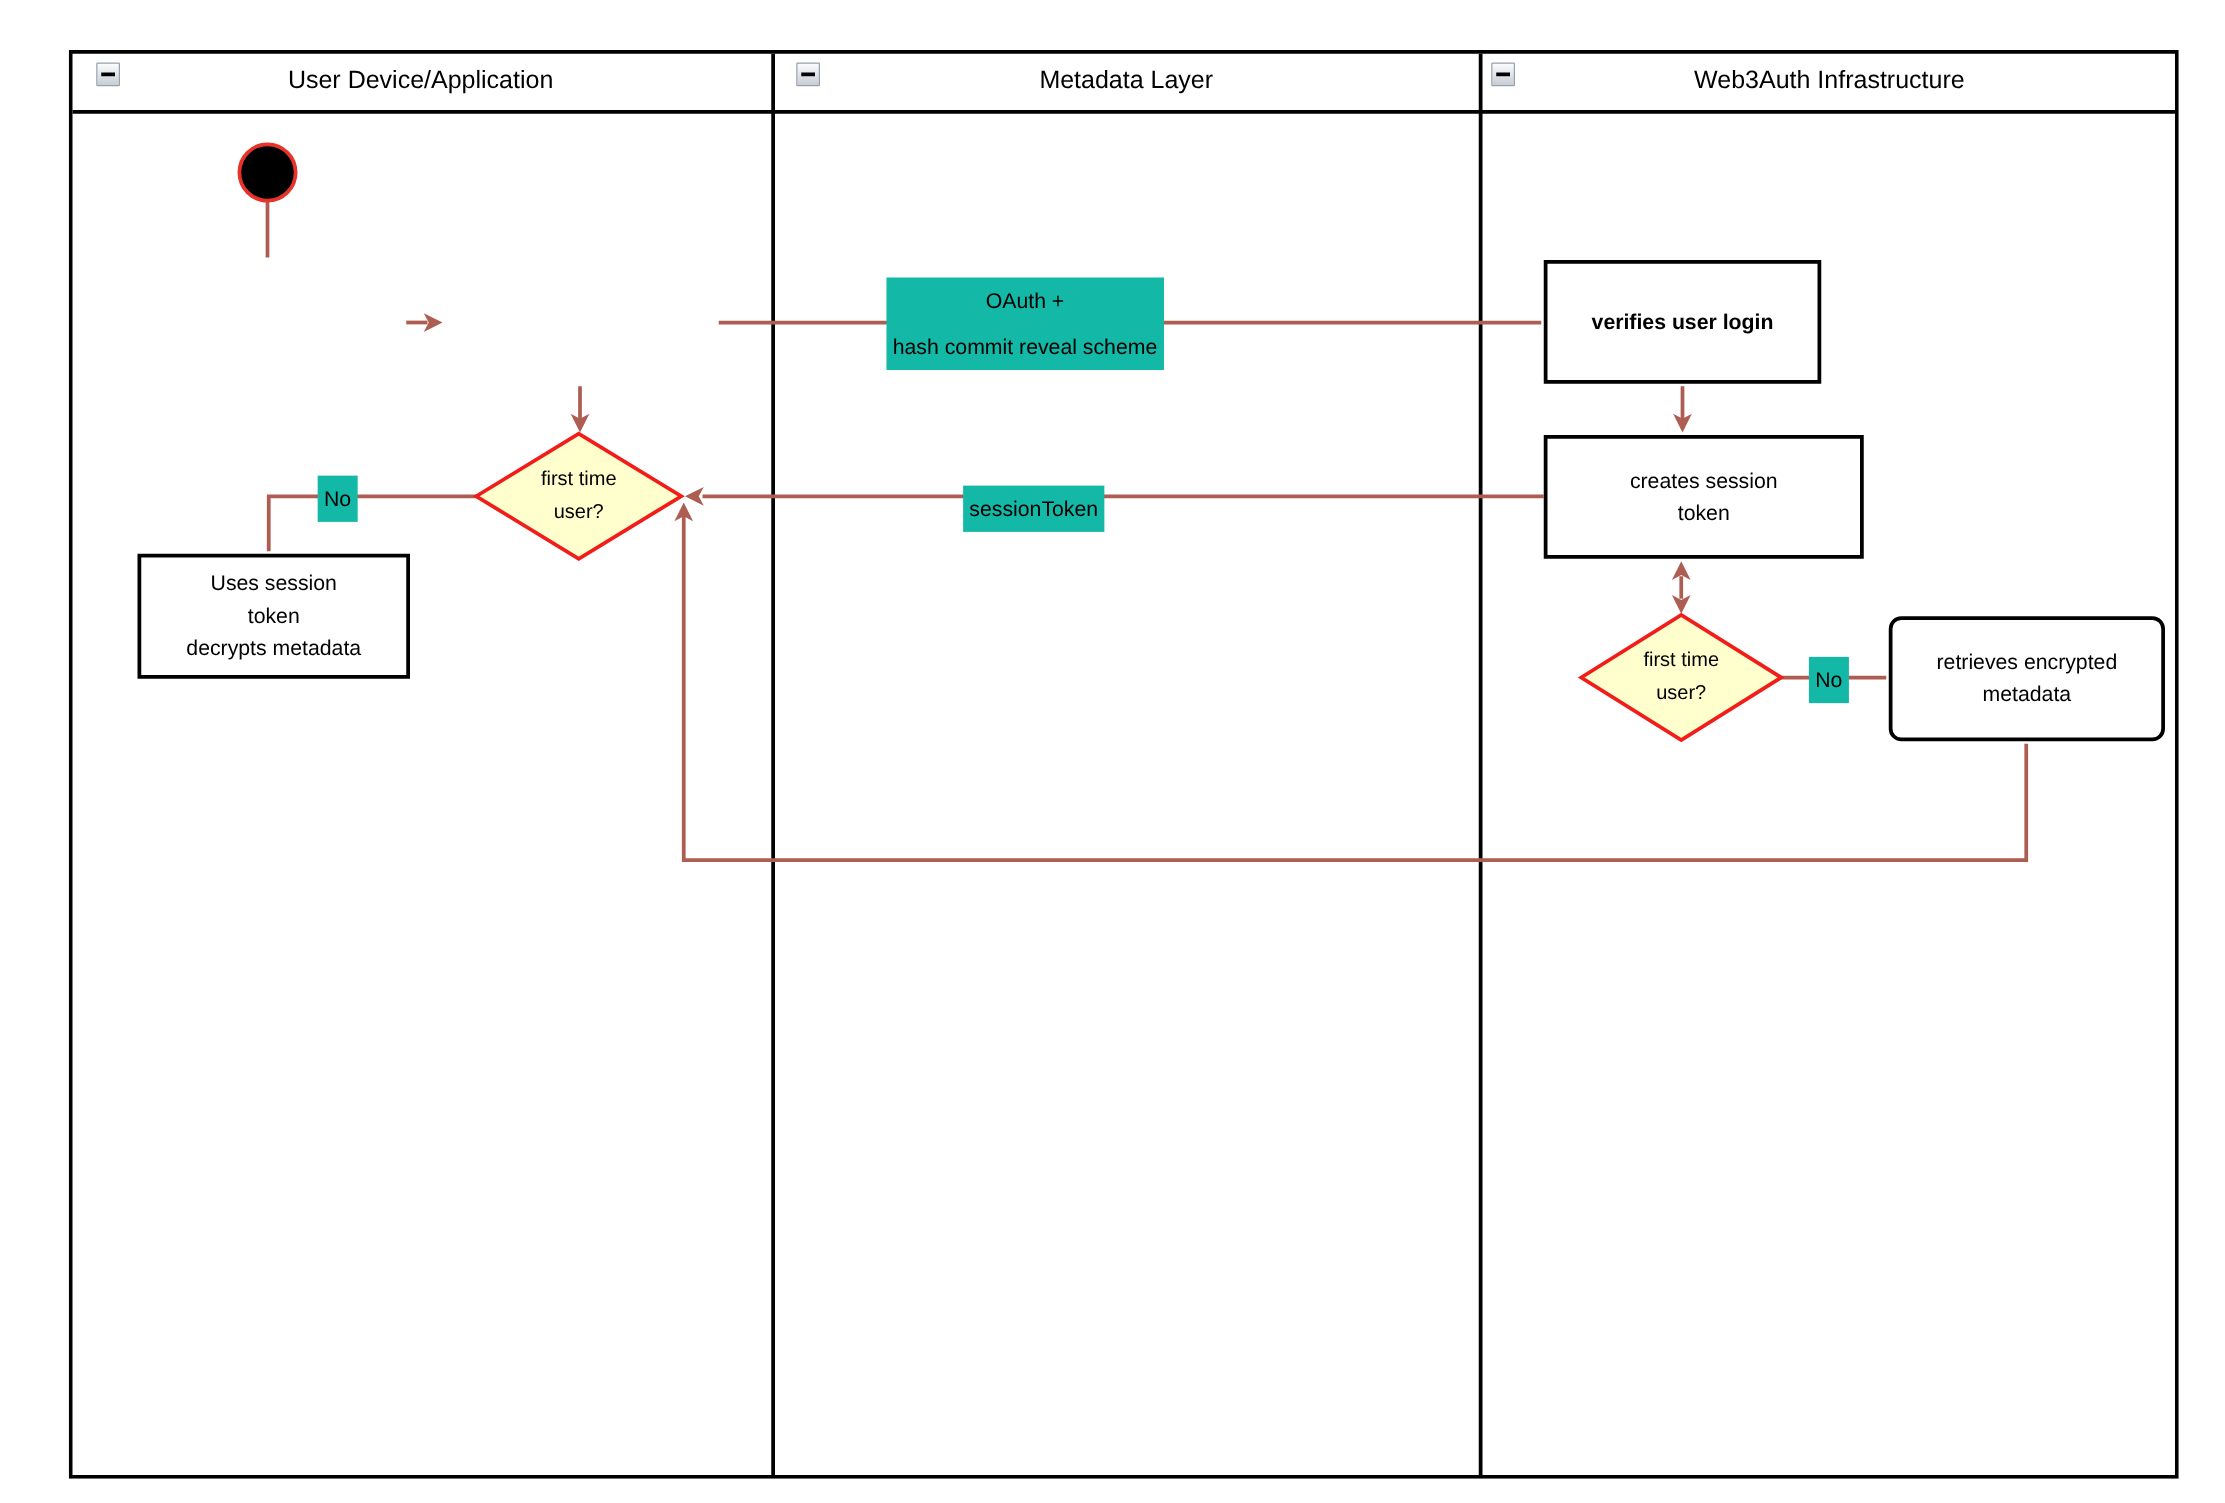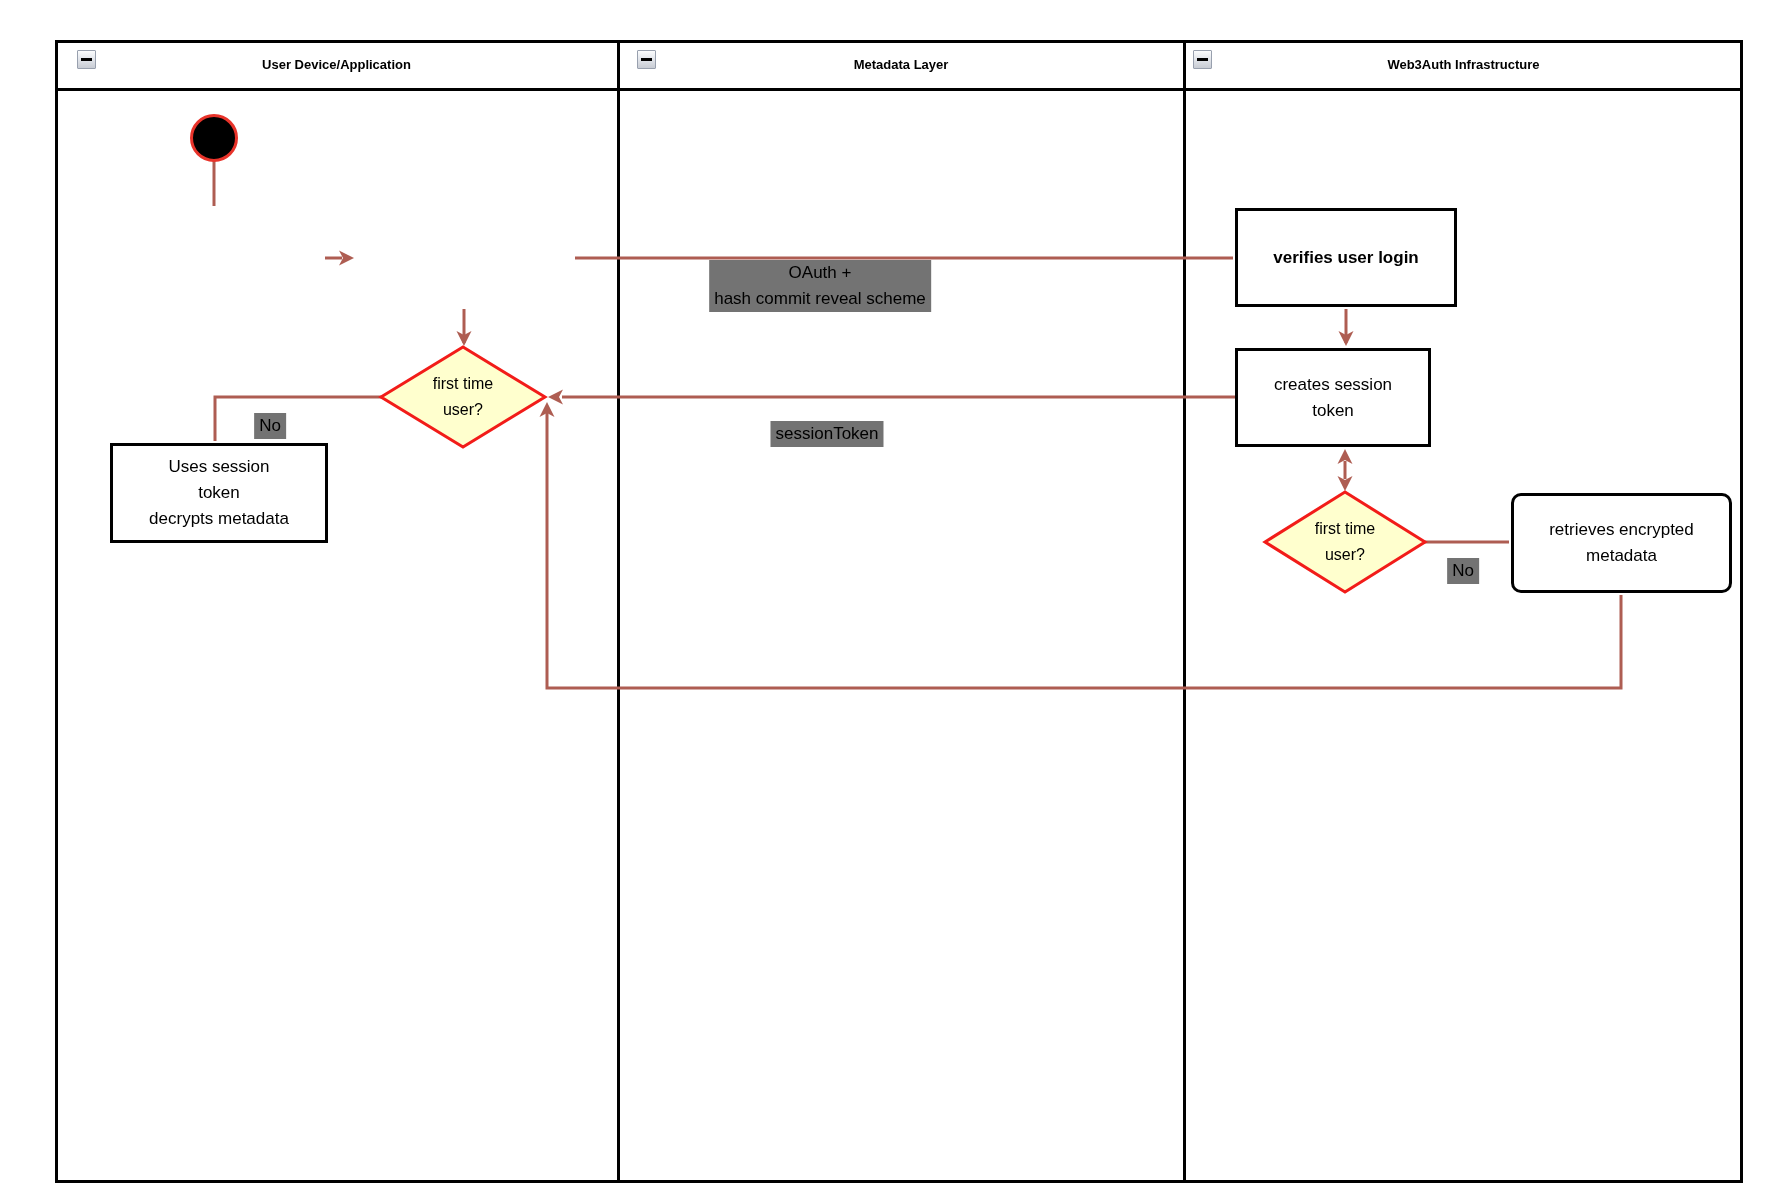--- a/index.html
+++ b/index.html
@@ -3,35 +3,35 @@
 <meta charset="utf-8">
 <style>
   html,body{margin:0;padding:0;background:#ffffff;}
   body{width:1780px;height:1202px;overflow:hidden;
        font-family:"Liberation Sans","DejaVu Sans",sans-serif;color:#000;}
   .canvas{position:relative;width:1780px;height:1202px;background:#fff;}
   .diagram{position:absolute;left:55px;top:40px;width:1688px;height:1143px;}
   .layer{position:absolute;left:0;top:0;width:1688px;height:1143px;}
 
   .lane-title{position:absolute;top:0;height:49px;display:flex;align-items:center;
-              justify-content:center;font-size:13px;font-weight:bold;}
+              justify-content:center;font-size:20px;font-weight:normal;}
   .collapse-btn{position:absolute;top:10px;width:19px;height:19px;box-sizing:border-box;
                 border:1px solid #98a0ae;border-radius:1px;
                 background:linear-gradient(180deg,#fbfcfd 0%,#e4e7ec 45%,#c8ccd4 100%);
                 display:flex;align-items:center;justify-content:center;cursor:pointer;}
   .collapse-minus{width:11px;height:3px;background:#000;}
 
   .node{position:absolute;box-sizing:border-box;background:#fff;border:3px solid #000;
         display:flex;align-items:center;justify-content:center;text-align:center;
         font-size:17px;line-height:26px;white-space:pre-line;}
   .decision-label{position:absolute;display:flex;align-items:center;justify-content:center;
         text-align:center;font-size:16px;line-height:26px;white-space:pre-line;}
-  .edge-label{position:absolute;transform:translate(-50%,-50%);background:#737373;
-        font-size:17px;line-height:26px;white-space:pre-line;text-align:center;
-        padding:0 5px;margin-top:27px;}
+  .edge-label{position:absolute;transform:translate(-50%,-50%);background:#14b8a6;
+        font-size:17px;line-height:37px;white-space:pre-line;text-align:center;
+        padding:0 5px;}
 </style>
 </head>
 <body>
 
 <div class="canvas">
   <div class="diagram">
 
     <svg class="layer" width="1688" height="1143" viewBox="0 0 1688 1143">
 
       <rect x="1.5" y="1.5" width="1685" height="1140" fill="#ffffff" stroke="#000000" stroke-width="3"></rect>
@@ -76,21 +76,21 @@
       <div class="collapse-minus"></div>
     </div>
     <div class="collapse-btn" style="left:582px;">
       <div class="collapse-minus"></div>
     </div>
     <div class="collapse-btn" style="left:1138px;">
       <div class="collapse-minus"></div>
     </div>
 
     <div class="node" style="left:1180px;top:168px;width:222px;height:99px;font-weight:bold;">verifies user login</div>
-    <div class="node" style="left:1180px;top:308px;width:196px;height:99px;">creates session
+    <div class="node" style="left:1180px;top:308px;width:256px;height:99px;">creates session
 token</div>
     <div class="node" style="left:55px;top:403px;width:218px;height:100px;">Uses session
 token
 decrypts metadata</div>
     <div class="node" style="left:1456px;top:453px;width:221px;height:100px;border-radius:10px;">retrieves encrypted
 metadata</div>
 
     <div class="decision-label" style="left:330px;top:307px;width:156px;height:100px;">first time
 user?</div>
     <div class="decision-label" style="left:1212px;top:452px;width:156px;height:100px;">first time

